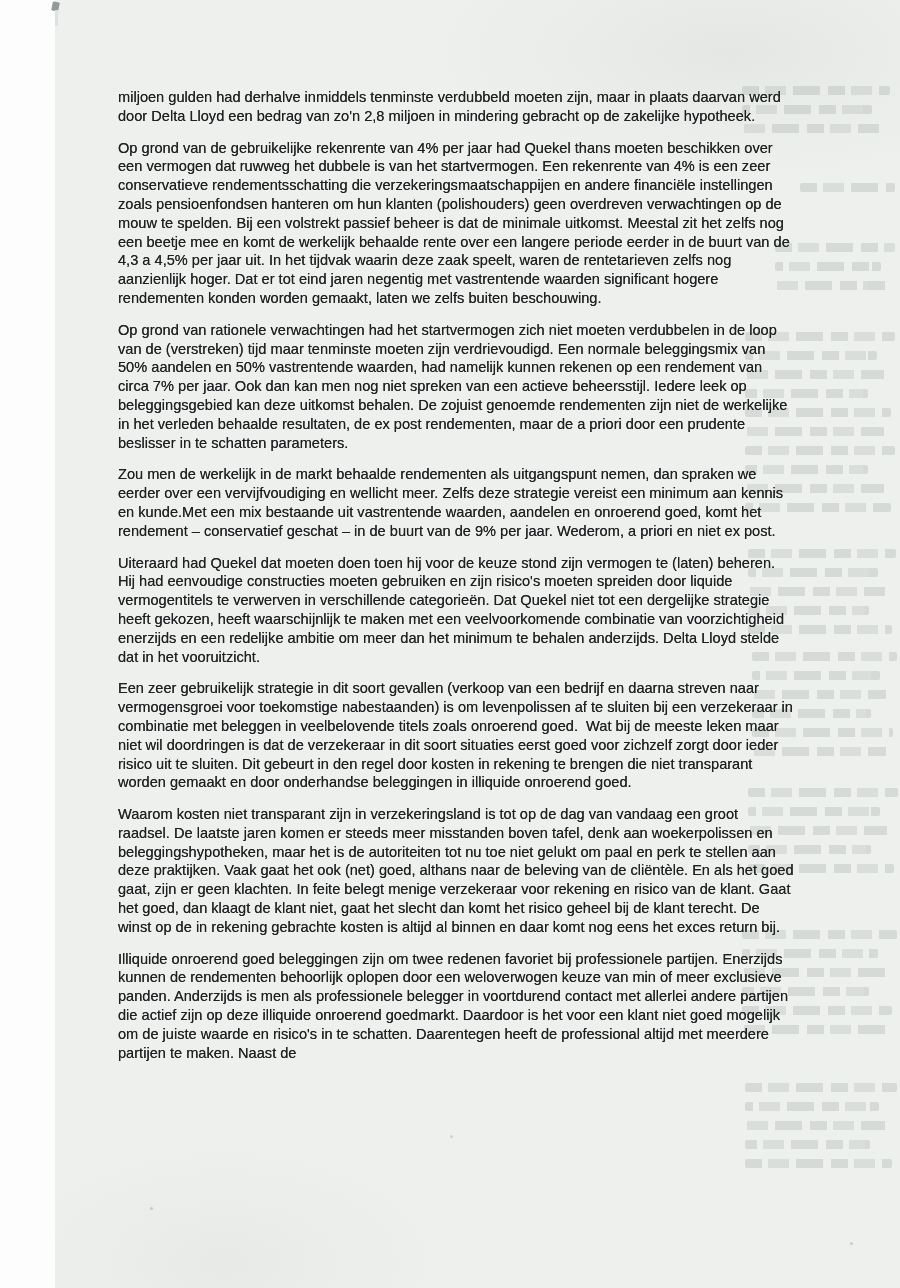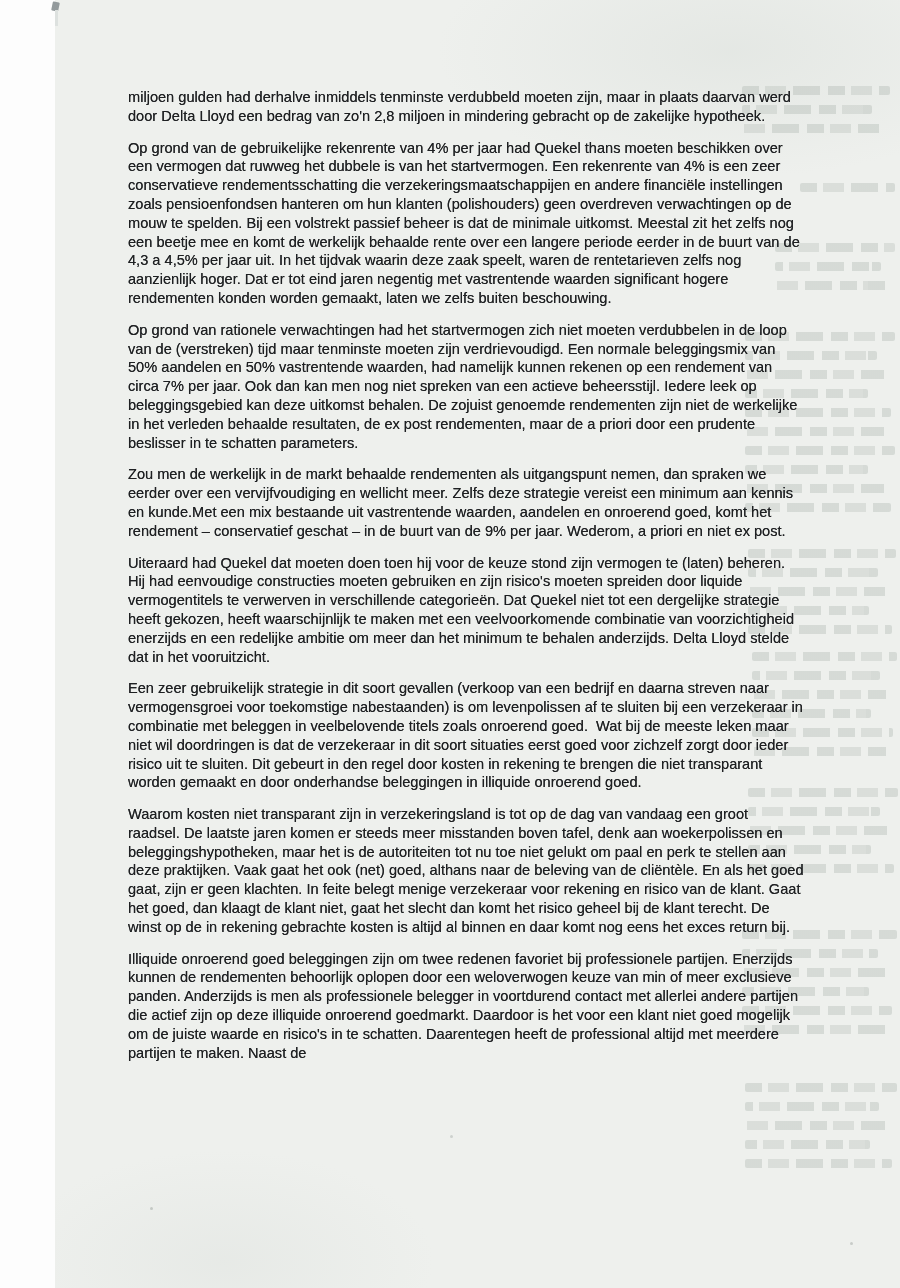--- a/index.html
+++ b/index.html
@@ -12,21 +12,21 @@
     background:
       radial-gradient(420px 180px at 80% 4%, rgba(210,216,211,.35), rgba(210,216,211,0) 70%),
       radial-gradient(300px 160px at 20% 98%, rgba(214,219,215,.30), rgba(214,219,215,0) 70%),
       #eef0ed;
   }
   
   .paper-edge{position:absolute;left:0;top:0;width:55px;height:1288px;background:#fdfdfd;}
 
   
   .content{
-    position:absolute;left:128px;top:88px;width:676px;
+    position:absolute;left:118px;top:88px;width:676px;
     font-size:14.6px;line-height:18.8px;letter-spacing:0;
     color:#1e2022;
     text-shadow:0 0 .5px rgba(35,37,40,.85);
   }
   .content p{margin:0 0 13px 0;white-space:pre-wrap;}
 
   
   .ghost{position:absolute;pointer-events:none;filter:blur(.7px);opacity:.55;}
   .gline{height:9px;margin-bottom:10px;border-radius:2px;
     background:repeating-linear-gradient(90deg,

